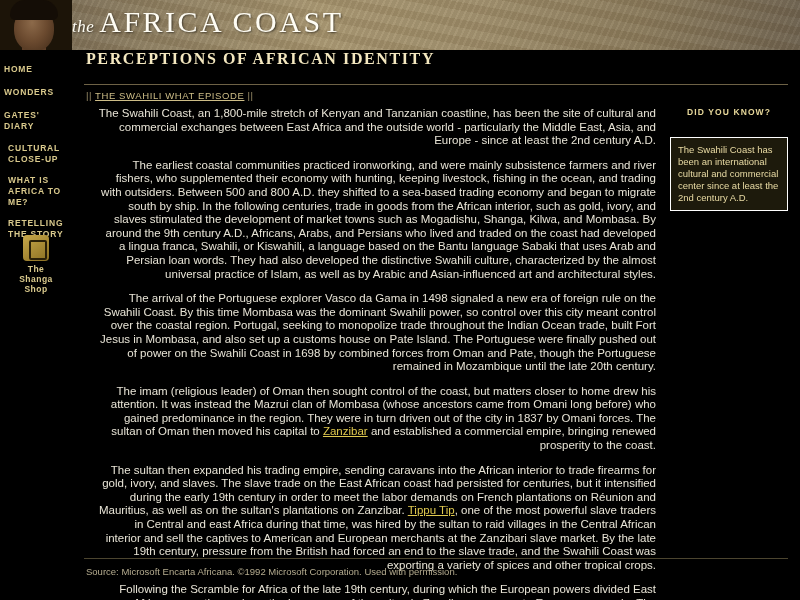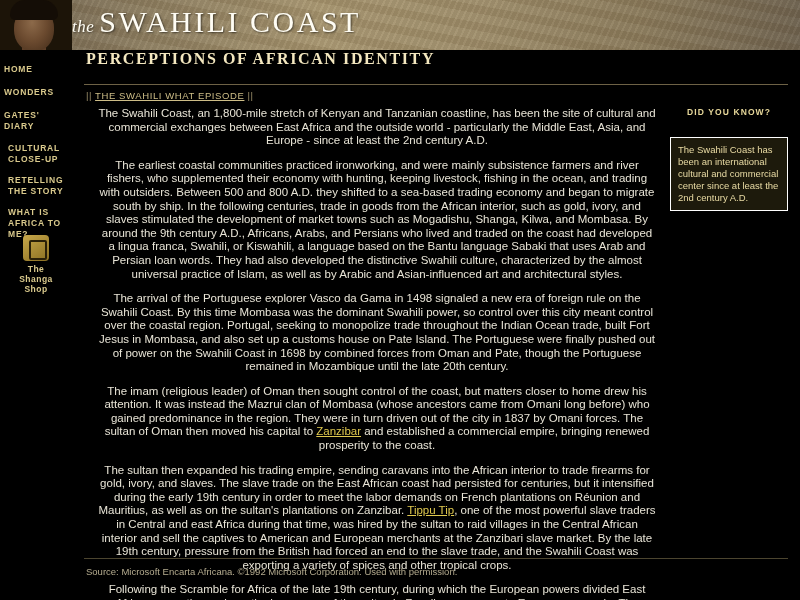--- a/index.html
+++ b/index.html
@@ -174,21 +174,21 @@
   }
 
   .article {
     position: absolute;
     left: 14px; top: 57px;
     width: 570px;
     color: #e8e4d6;
     font-size: 11.5px;
     line-height: 13.6px;
   }
-  .article p { margin: 0 0 11px 12px; text-align: center; }
+  .article p { margin: 0 0 11px 12px; text-align: right; }
   .article a {
     color: #e0c94f;
     text-decoration: underline;
     cursor: pointer;
   }
 
   .source {
     position: absolute;
     left: 14px; top: 516px;
     width: 600px;
@@ -228,37 +228,37 @@
 </style>
 </head>
 <body>
 
 <div id="page">
 
   <div class="banner">
     <div class="banner-texture"></div>
     <div class="banner-title">
       <span class="the">the</span>
-      <span class="main">SWAHILI COAST</span>
+      <span class="main">AFRICA COAST</span>
     </div>
   </div>
   <div class="portrait">
     <div class="neck"></div>
     <div class="face"></div>
     <div class="hair"></div>
   </div>
 
   <div class="sidebar">
     <div class="nav">
       <a class="nav-item">HOME</a>
       <a class="nav-item">WONDERS</a>
       <a class="nav-item">GATES' DIARY</a>
       <a class="nav-item two-line">CULTURAL CLOSE-UP</a>
+      <a class="nav-item two-line">WHAT IS AFRICA TO ME?</a>
       <a class="nav-item two-line">RETELLING THE STORY</a>
-      <a class="nav-item two-line">WHAT IS AFRICA TO ME?</a>
     </div>
     <div class="shop">
       <div class="shop-icon"></div>
       <div class="shop-label">
         <span>The</span><br>
         <span>Shanga</span><br>
         <span>Shop</span>
       </div>
     </div>
   </div>

